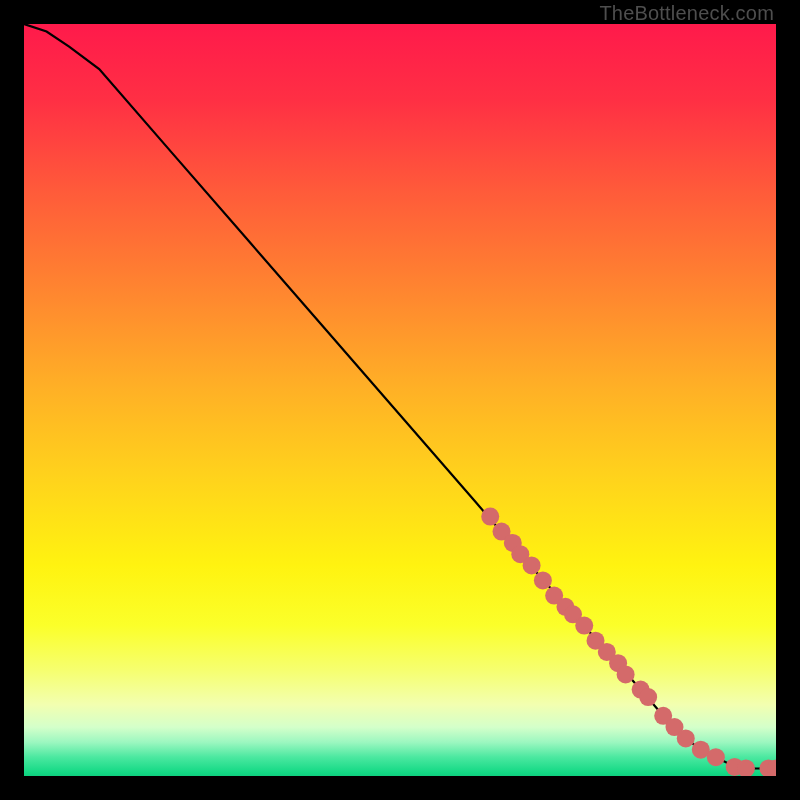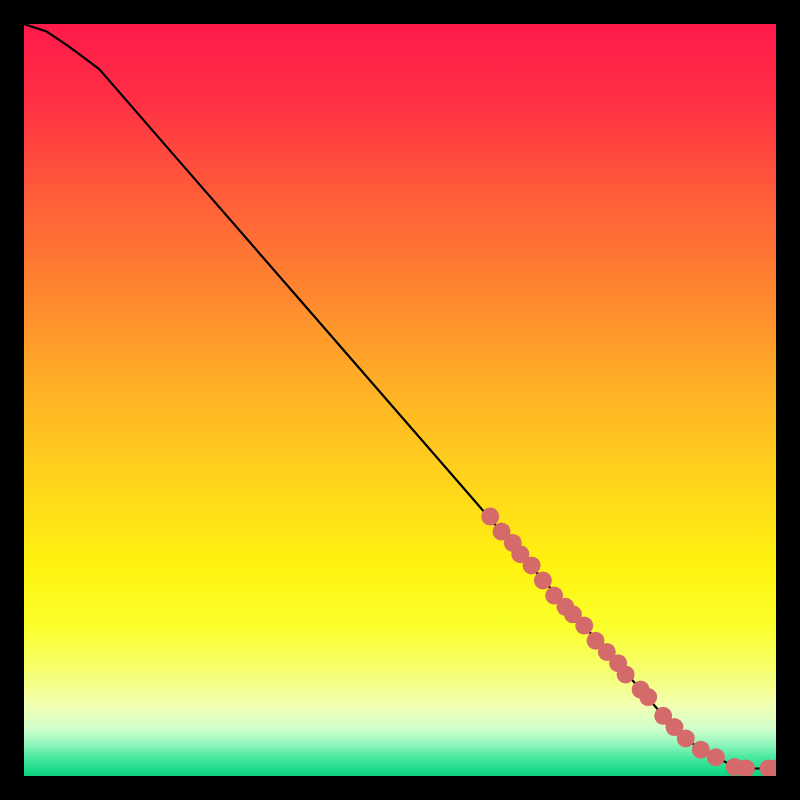--- a/index.html
+++ b/index.html
@@ -36,20 +36,21 @@
     letter-spacing: 0.2px;
     user-select: none;
   }
   svg { display: block; }
 </style>
 </head>
 <body>
 
 <div class="frame">
 
+  <div class="watermark">TheBottleneck.com</div>
 
   <div class="plot">
     <svg id="chart-svg" width="752" height="752" viewBox="0 0 752 752">
       <defs>
         <linearGradient id="bg-grad" x1="0" y1="0" x2="0" y2="1">
             <stop offset="0.00%" stop-color="#ff1a4b"></stop>
             <stop offset="10.00%" stop-color="#ff2f44"></stop>
             <stop offset="22.00%" stop-color="#ff5a3a"></stop>
             <stop offset="35.00%" stop-color="#ff8430"></stop>
             <stop offset="48.00%" stop-color="#ffaf26"></stop>

